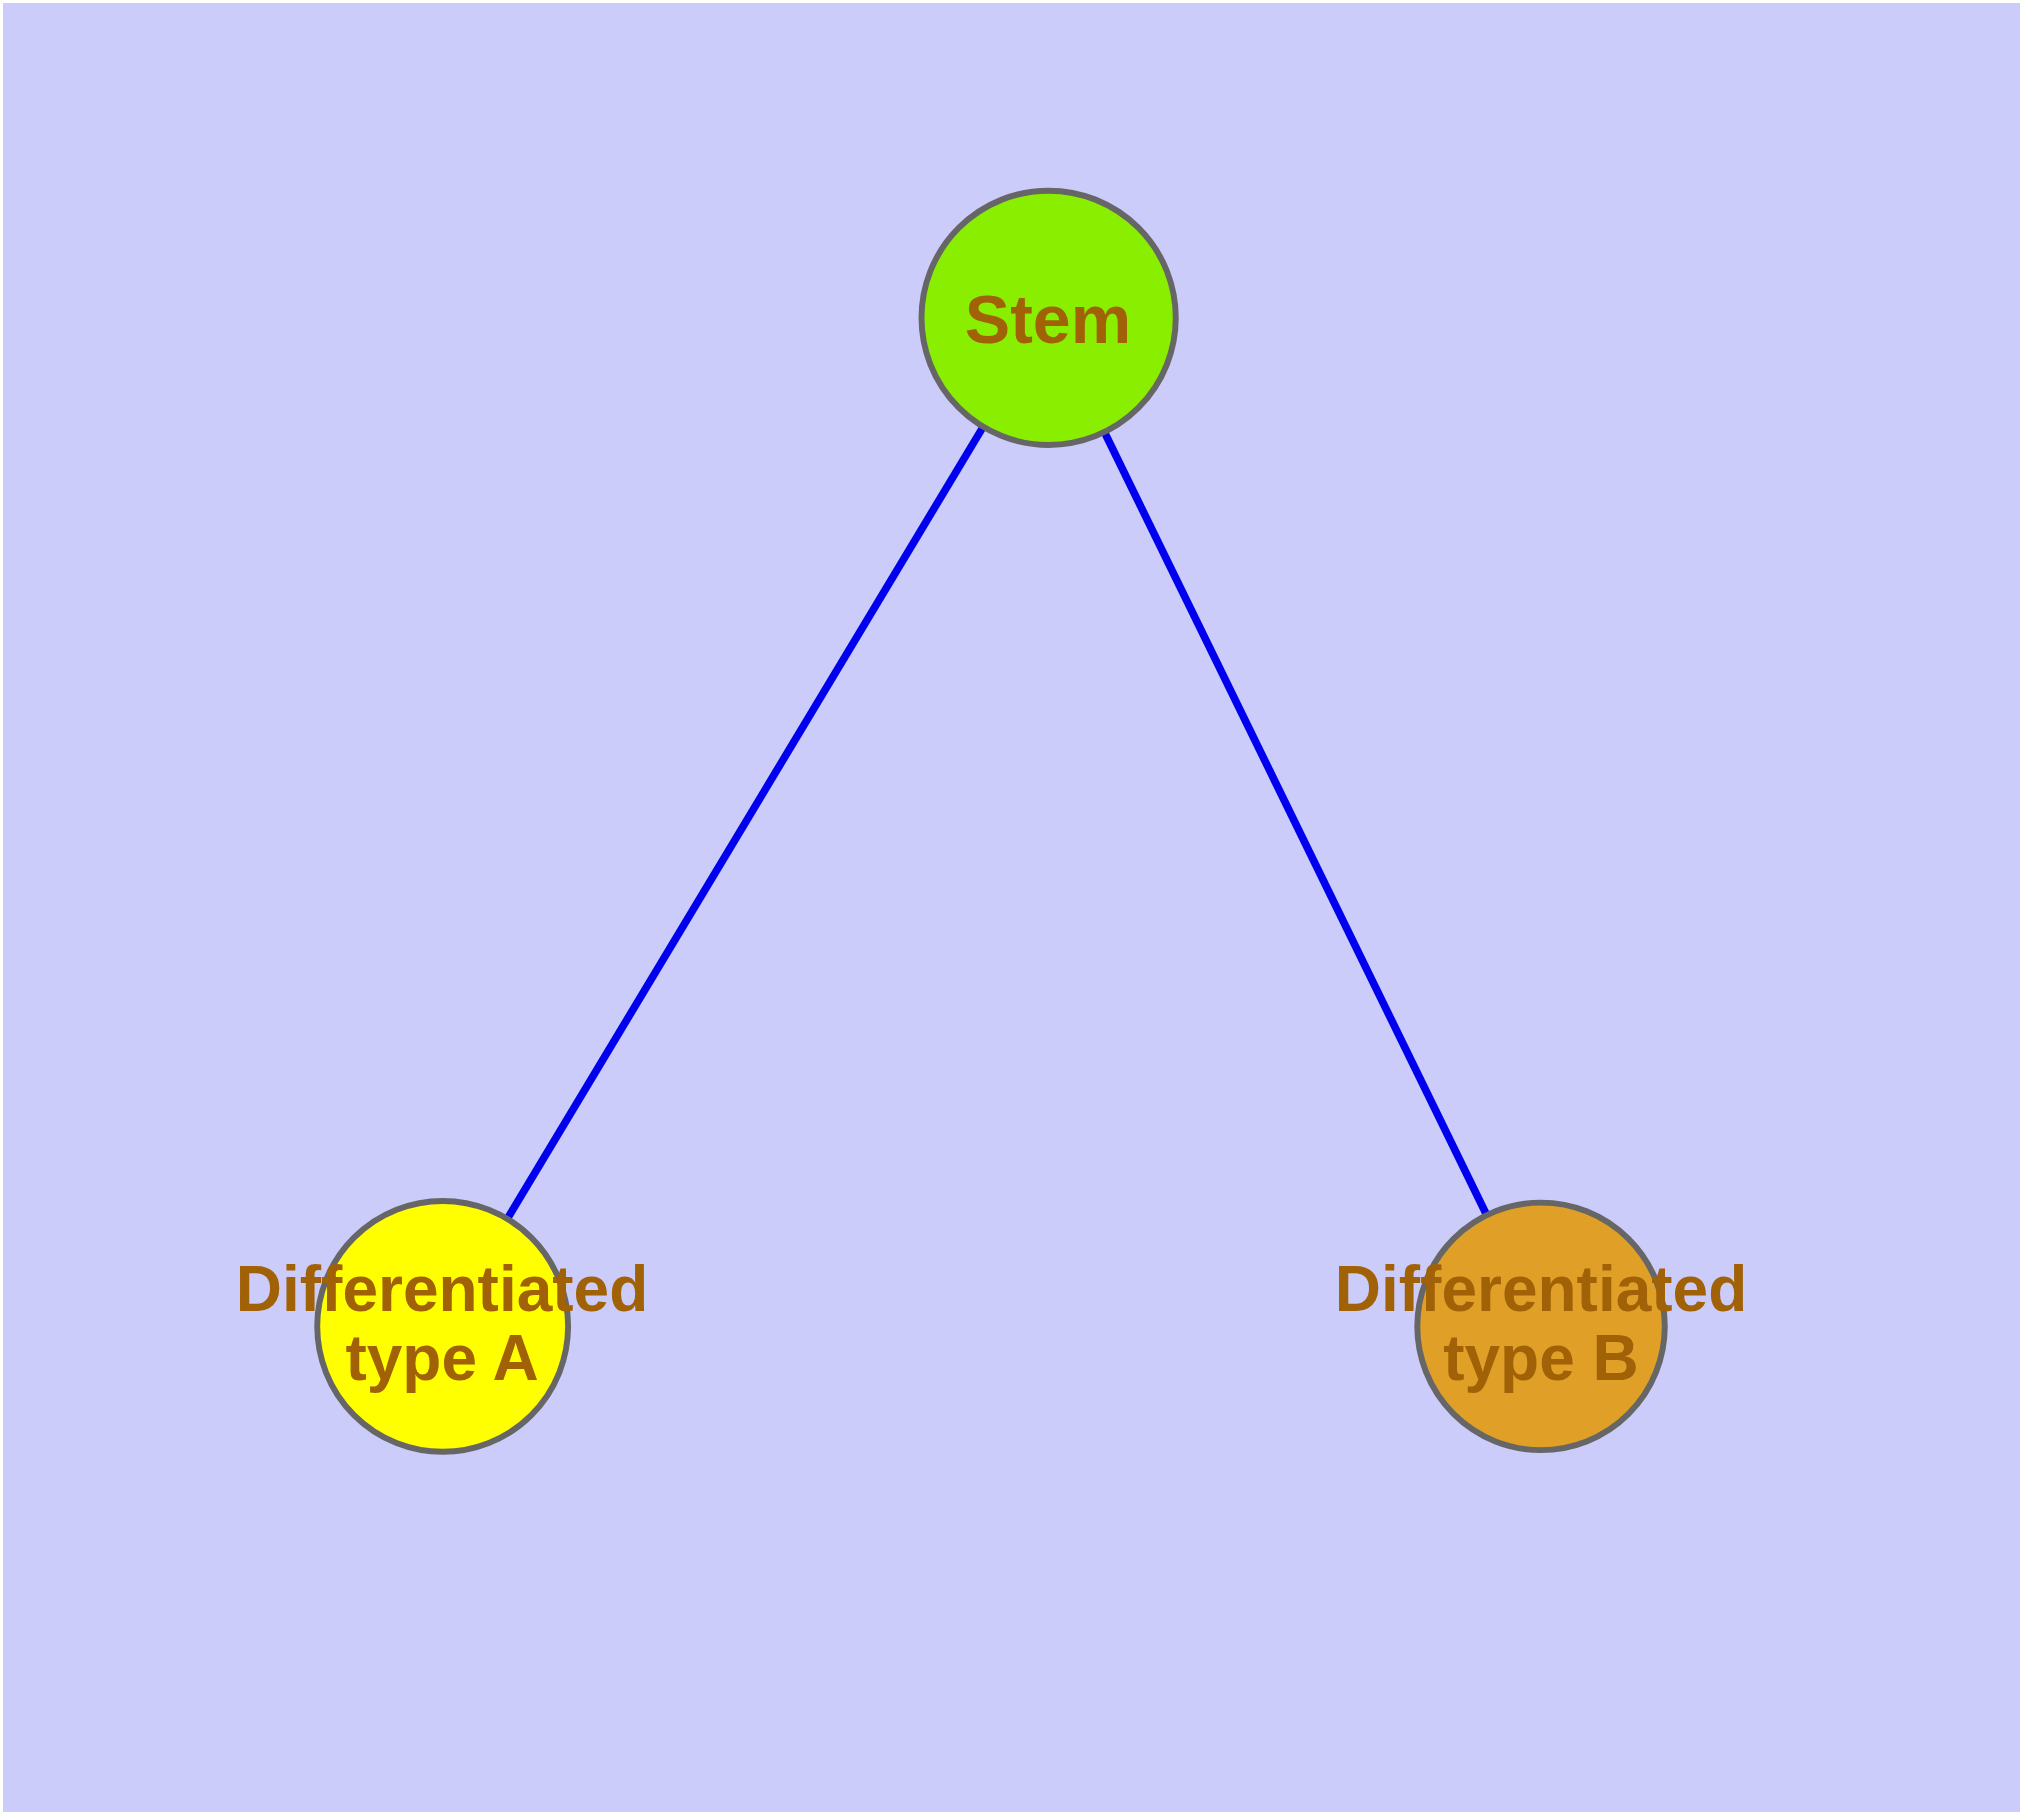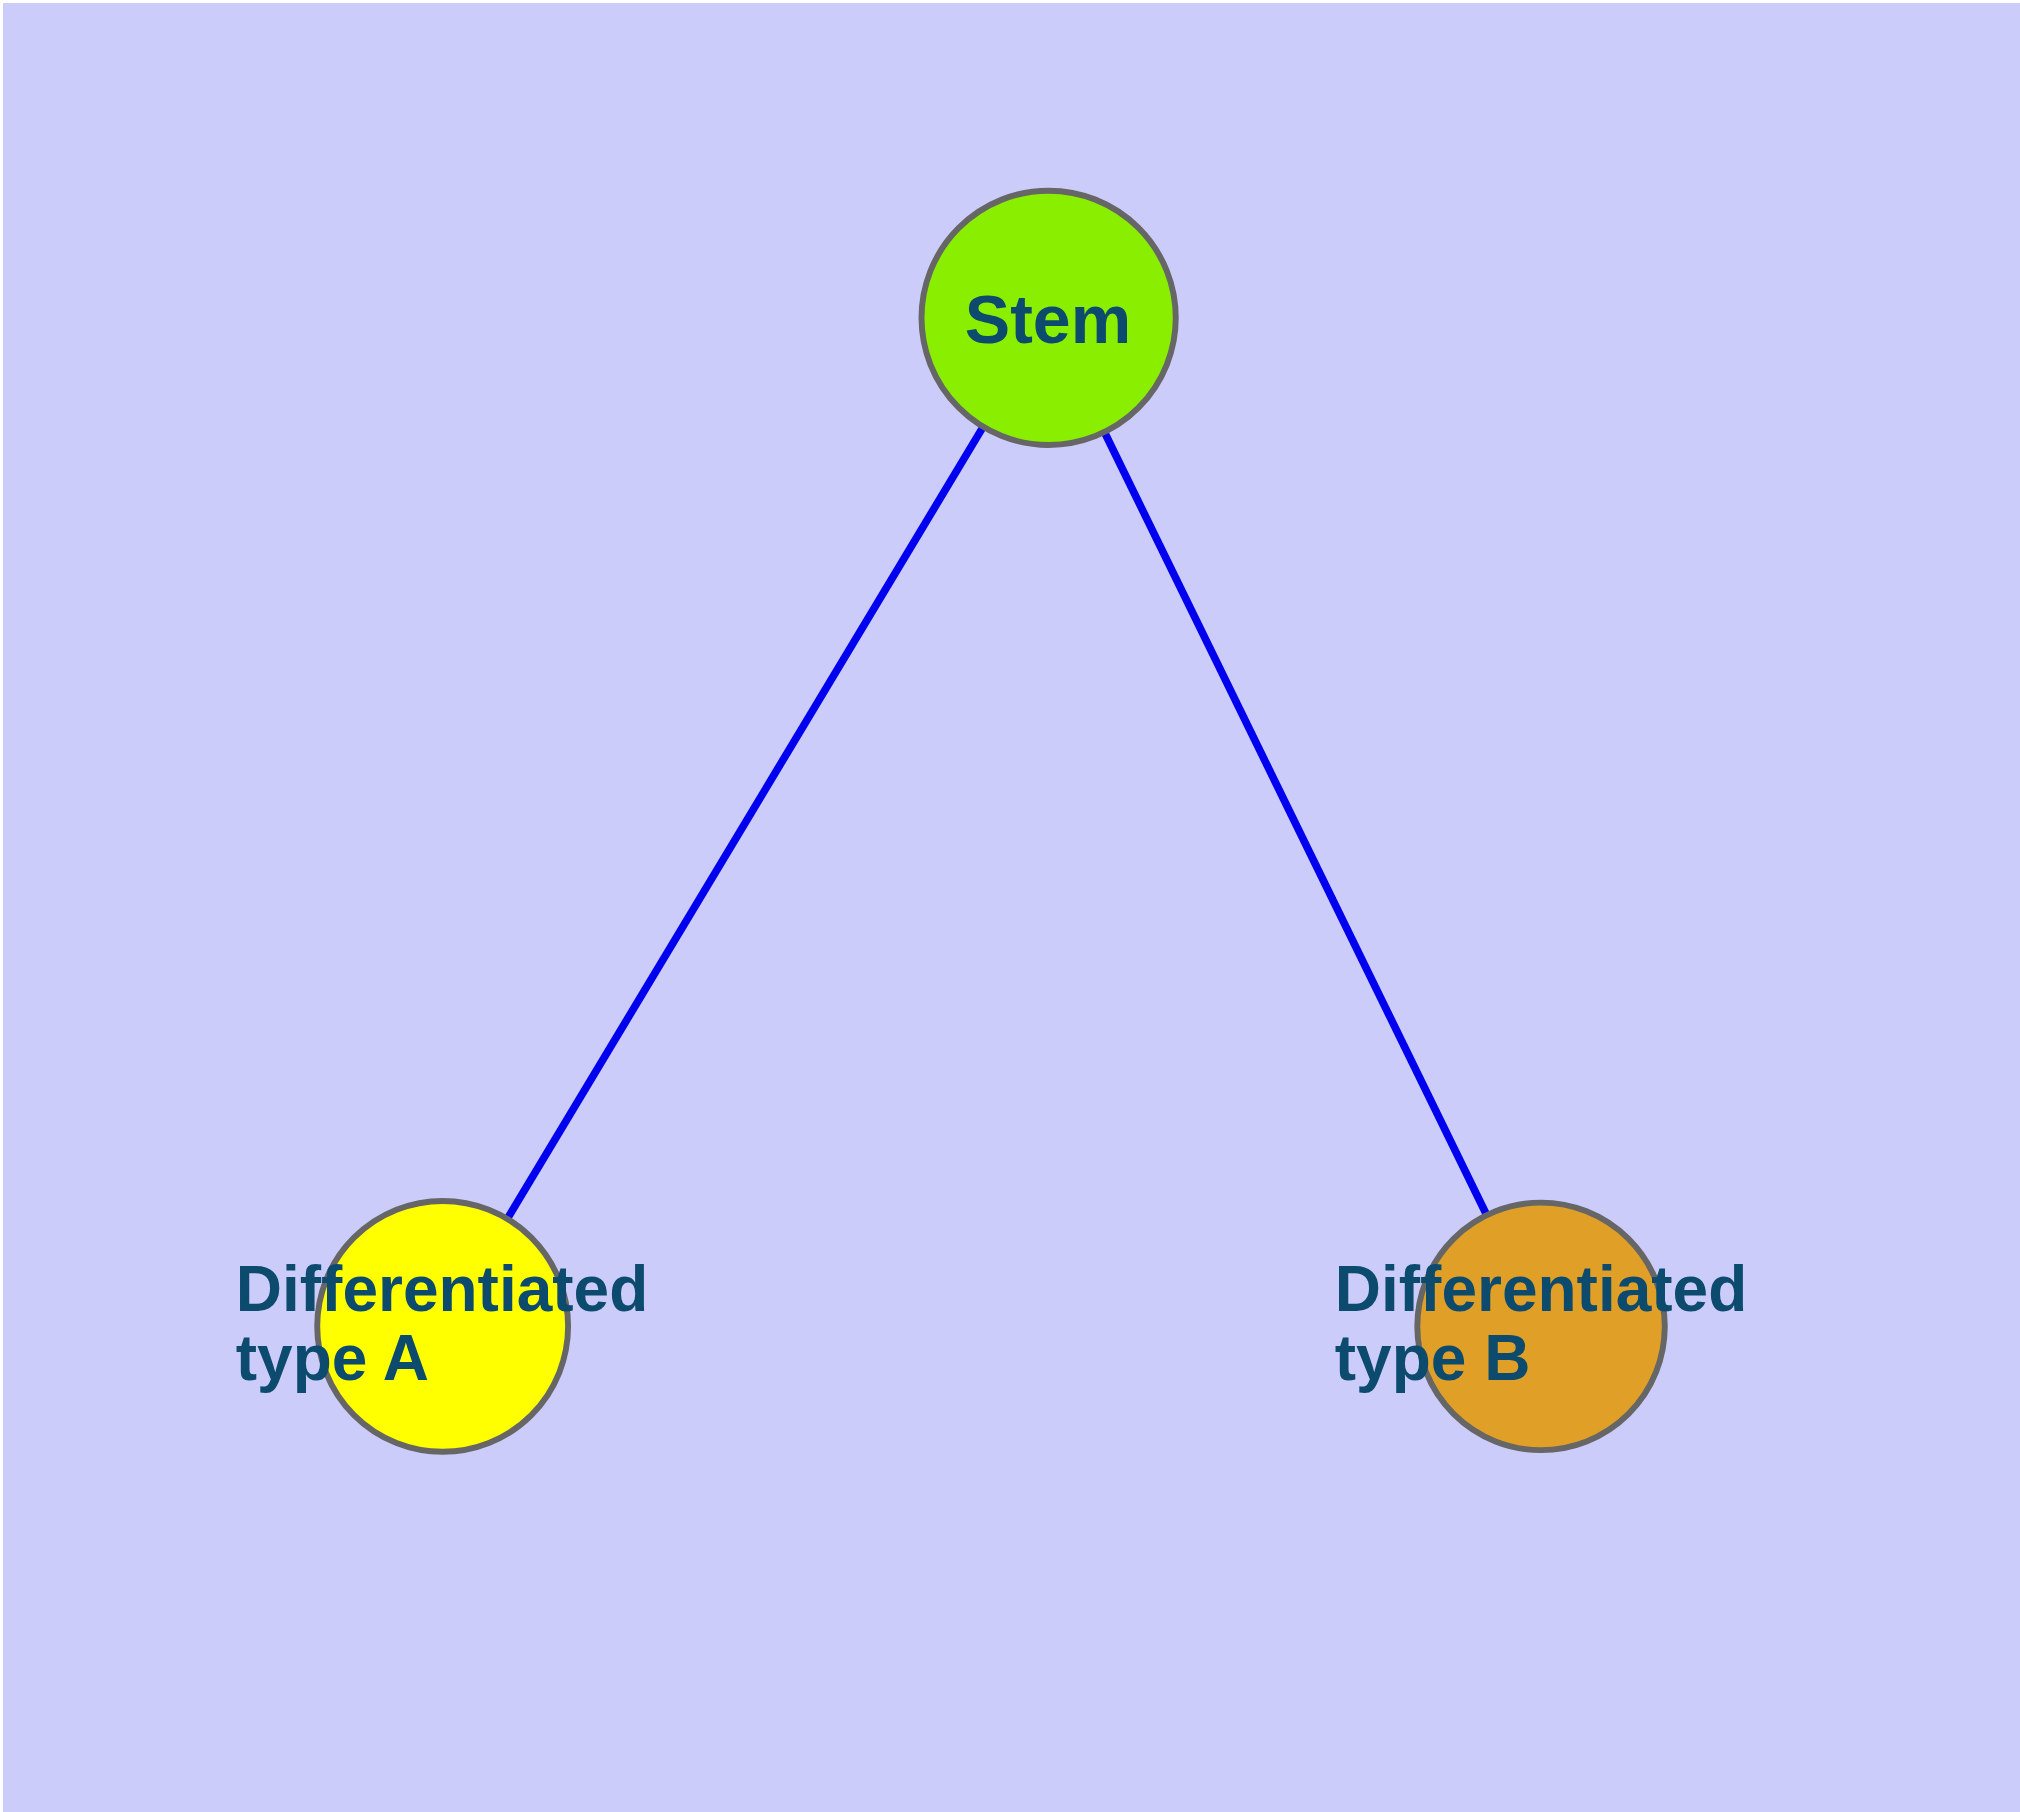--- a/index.html
+++ b/index.html
@@ -25,21 +25,22 @@
   }
   #graph-svg {
     position: absolute;
     left: 0;
     top: 0;
     width: 2021px;
     height: 1812px;
   }
   .node-label {
     position: absolute;
-    color: #0c4a6e;
+    text-align: center;
+    color: #a16207;
     font-weight: bold;
     font-family: "Liberation Sans", sans-serif;
     line-height: 1.08;
     white-space: pre;
     pointer-events: none;
     transform: translate(-50%, -50%);
   }
   #label-stem {
     font-size: 68px;
     left: 1048px;

